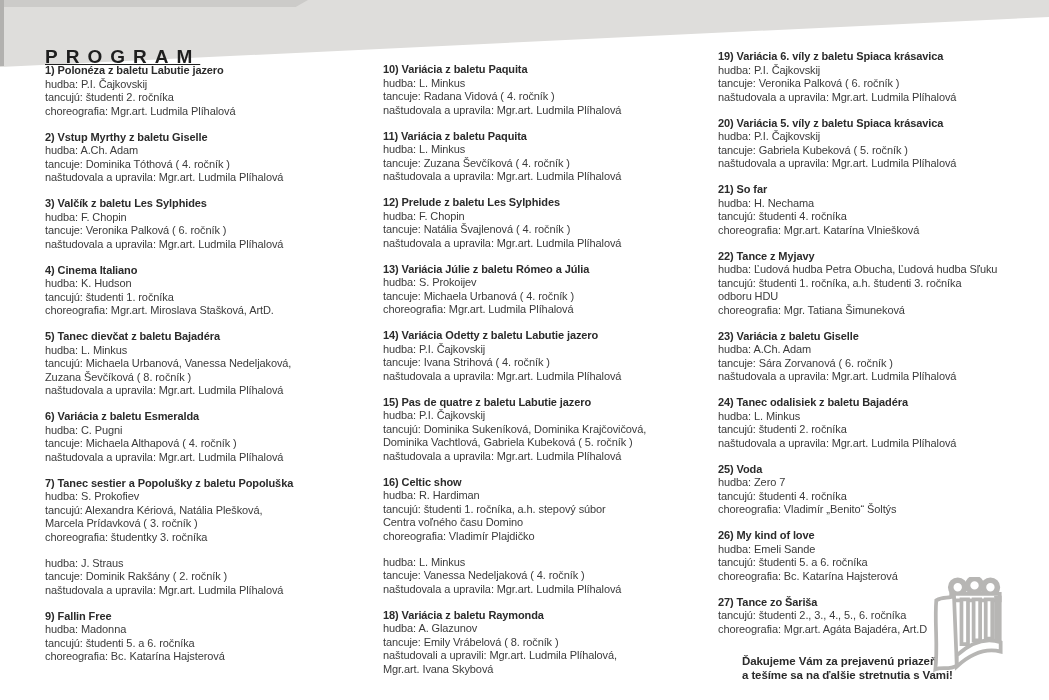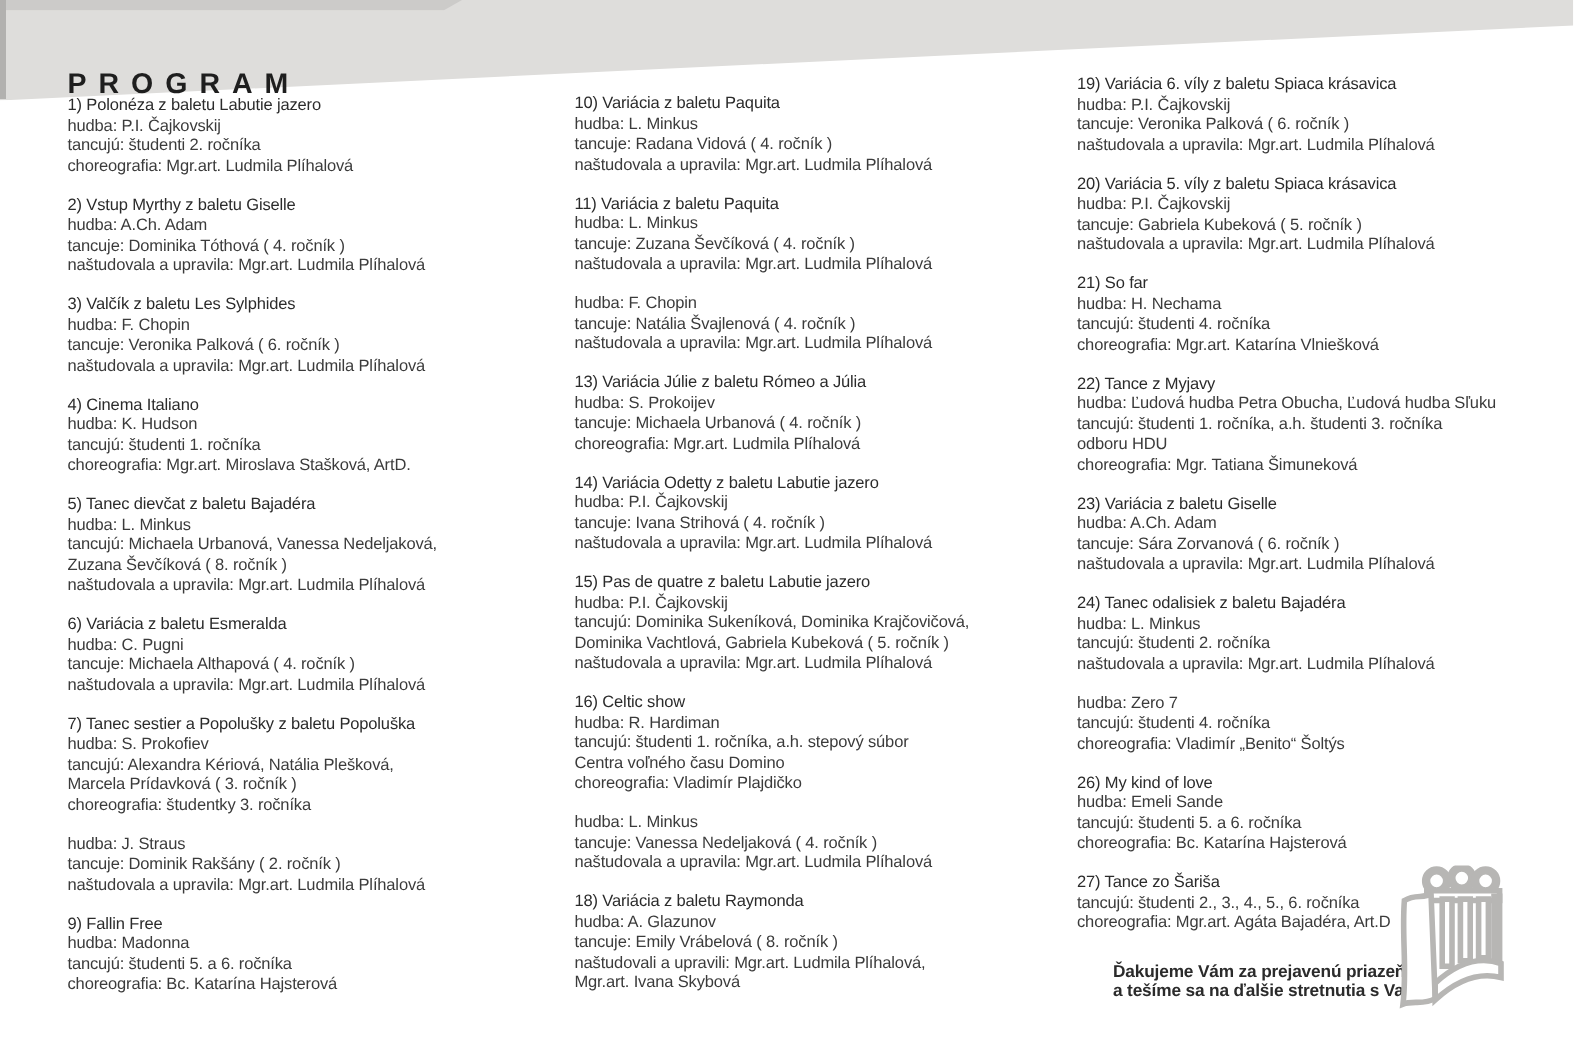--- a/index.html
+++ b/index.html
@@ -26,31 +26,32 @@
   .scan-edge-top{
     position:absolute;left:0;top:0;
     width:308px;height:7px;
     background:#cccbc9;
     clip-path:polygon(0 0,100% 0,96% 100%,0 100%);
   }
   .program-title{
     position:absolute;left:45px;top:33px;
     font-size:19px;font-weight:bold;letter-spacing:8px;
     color:#1e1e1e;
+    text-decoration:underline;
   }
   .col{
     position:absolute;
     font-size:11px;line-height:13.5px;
     letter-spacing:-0.1px;
   }
   .col-1{left:45px;top:64px;width:335px;}
   .col-2{left:383px;top:63px;width:330px;}
   .col-3{left:718px;top:50px;width:330px;}
   .item{margin-bottom:12.5px;}
-  .item-title{font-weight:normal;color:#2b2b2b;white-space:nowrap;}
+  .item-title{font-weight:bold;color:#2b2b2b;white-space:nowrap;}
   .item-line{white-space:nowrap;color:#3b3b3b;}
   .thanks{
     margin-top:19px;
     font-weight:bold;color:#2b2b2b;
     font-size:11.5px;line-height:13.5px;
   }
   .thanks div{white-space:nowrap;margin-left:24px;}
   .logo{
     position:absolute;left:926px;top:577px;
     width:84px;height:98px;
@@ -131,20 +132,21 @@
         <div class="item-line">tancuje: Radana Vidová ( 4. ročník )</div>
         <div class="item-line">naštudovala a upravila: Mgr.art. Ludmila Plíhalová</div>
       </div>
       <div class="item">
         <div class="item-title">11) Variácia z baletu Paquita</div>
         <div class="item-line">hudba: L. Minkus</div>
         <div class="item-line">tancuje: Zuzana Ševčíková ( 4. ročník )</div>
         <div class="item-line">naštudovala a upravila: Mgr.art. Ludmila Plíhalová</div>
       </div>
       <div class="item">
+        <div class="item-title">12) Prelude z baletu Les Sylphides</div>
         <div class="item-line">hudba: F. Chopin</div>
         <div class="item-line">tancuje: Natália Švajlenová ( 4. ročník )</div>
         <div class="item-line">naštudovala a upravila: Mgr.art. Ludmila Plíhalová</div>
       </div>
       <div class="item">
         <div class="item-title">13) Variácia Júlie z baletu Rómeo a Júlia</div>
         <div class="item-line">hudba: S. Prokoijev</div>
         <div class="item-line">tancuje: Michaela Urbanová ( 4. ročník )</div>
         <div class="item-line">choreografia: Mgr.art. Ludmila Plíhalová</div>
       </div>
@@ -213,20 +215,21 @@
         <div class="item-line">tancuje: Sára Zorvanová ( 6. ročník )</div>
         <div class="item-line">naštudovala a upravila: Mgr.art. Ludmila Plíhalová</div>
       </div>
       <div class="item">
         <div class="item-title">24) Tanec odalisiek z baletu Bajadéra</div>
         <div class="item-line">hudba: L. Minkus</div>
         <div class="item-line">tancujú: študenti 2. ročníka</div>
         <div class="item-line">naštudovala a upravila: Mgr.art. Ludmila Plíhalová</div>
       </div>
       <div class="item">
+        <div class="item-title">25) Voda</div>
         <div class="item-line">hudba: Zero 7</div>
         <div class="item-line">tancujú: študenti 4. ročníka</div>
         <div class="item-line">choreografia: Vladimír „Benito“ Šoltýs</div>
       </div>
       <div class="item">
         <div class="item-title">26) My kind of love</div>
         <div class="item-line">hudba: Emeli Sande</div>
         <div class="item-line">tancujú: študenti 5. a 6. ročníka</div>
         <div class="item-line">choreografia: Bc. Katarína Hajsterová</div>
       </div>

